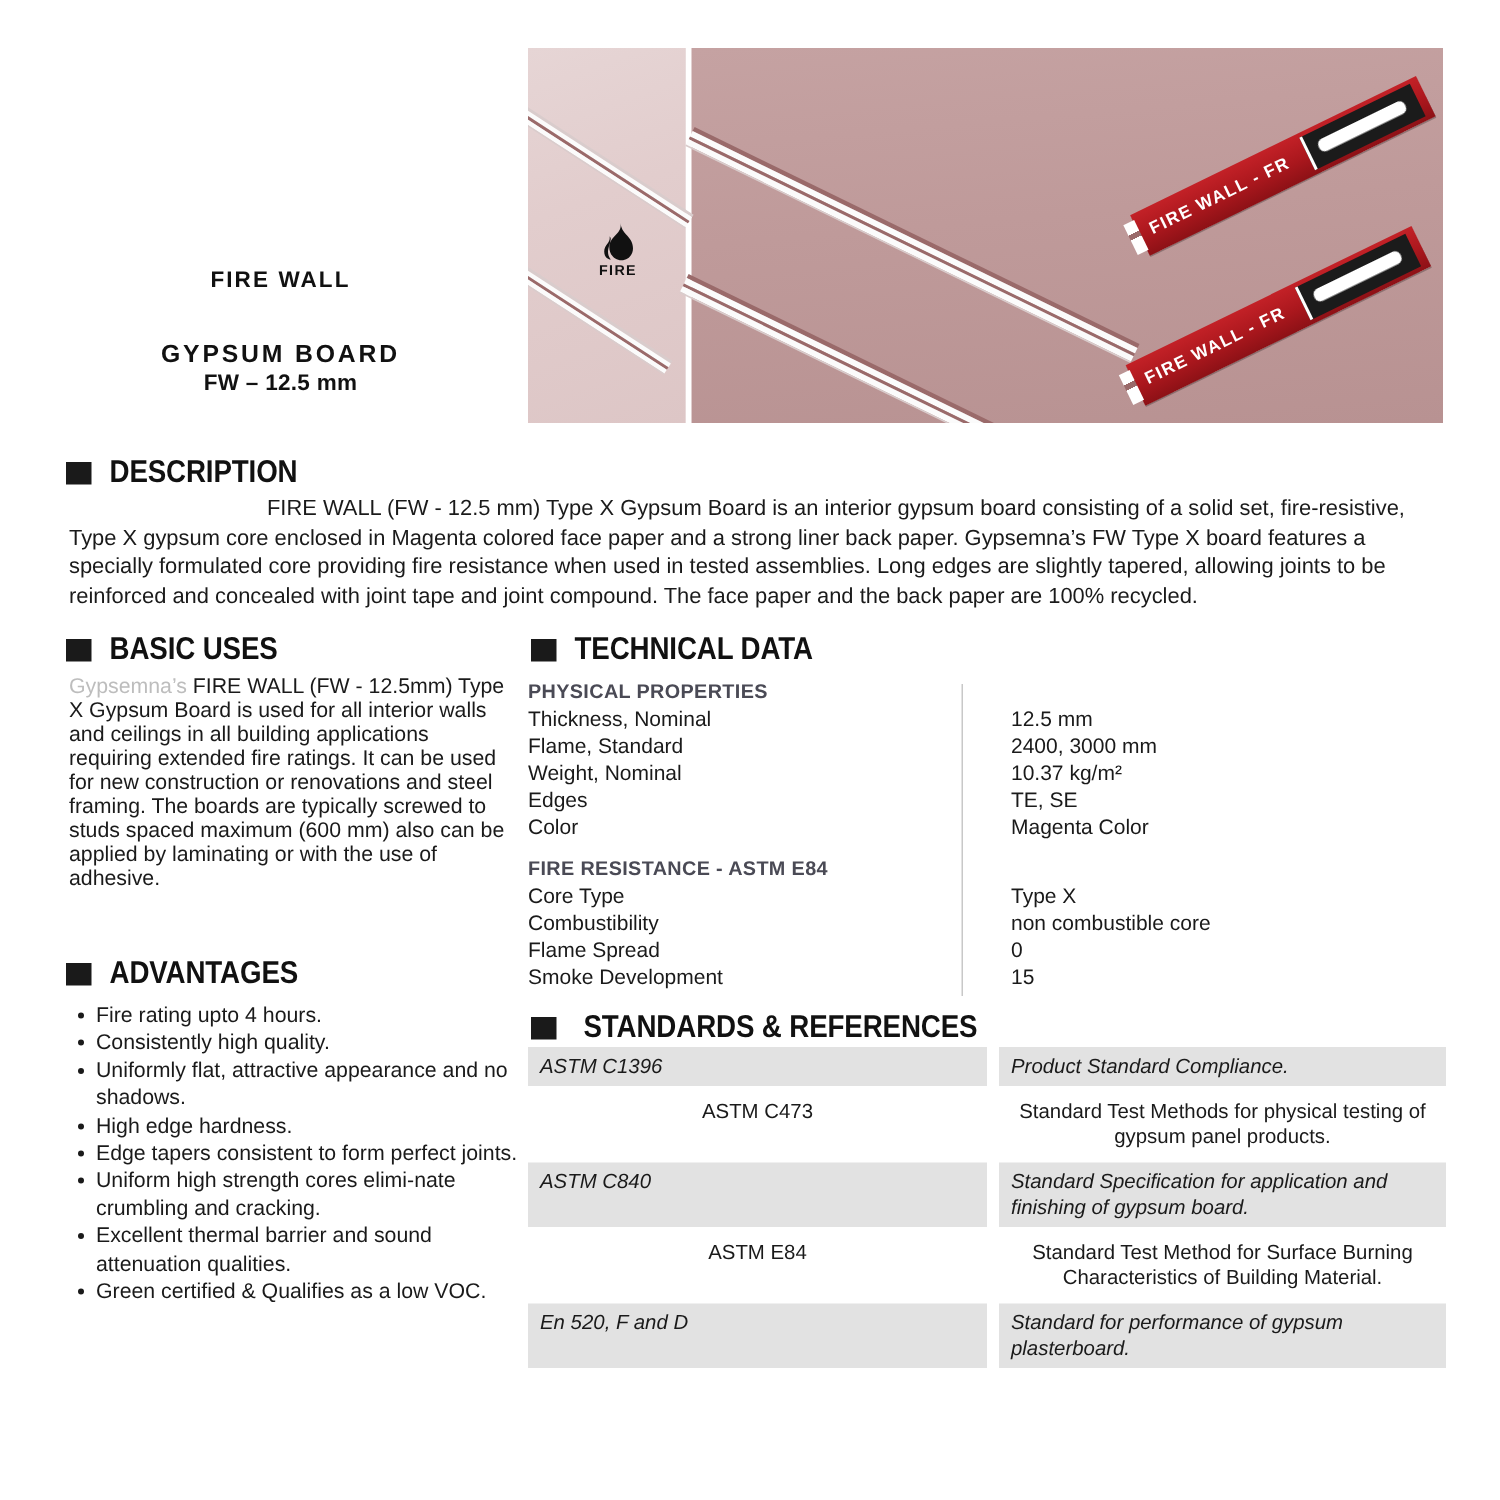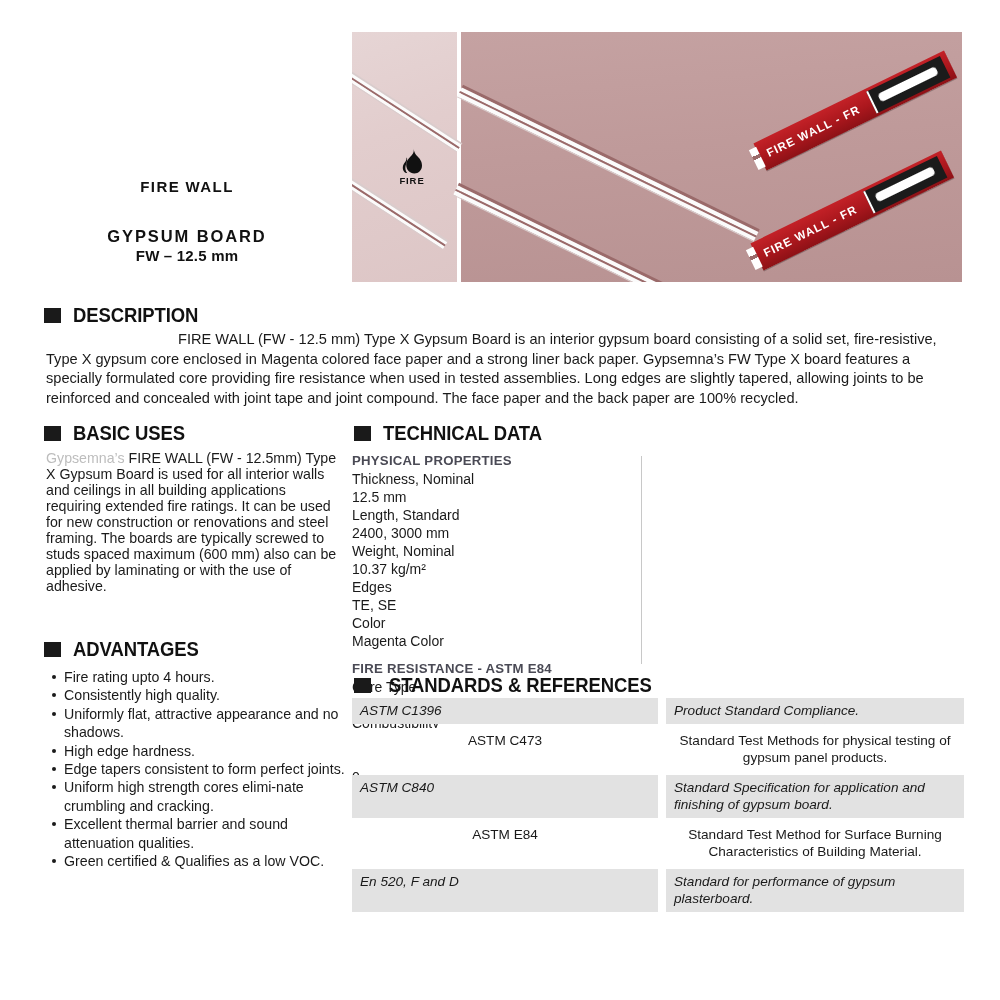--- a/index.html
+++ b/index.html
@@ -271,21 +271,20 @@
     font-weight: 700;
     letter-spacing: .25px;
     color: #4a4a55;
     line-height: 18px;
   }
   .tech-row {
     display: flex;
     line-height: 18px;
     font-size: 14px;
     color: #1a1a1a;
-    flex-direction: column;
   }
   .tech-row .tl { width: 322px; flex: 0 0 auto; }
   .tech-row .tv { flex: 1 1 auto; }
   .tech-gap { height: 10px; }
 
   
   .std-table {
     position: absolute;
     left: 352px;
     top: 698px;
@@ -409,21 +408,21 @@
 </div>
 <div class="tech-wrap">
   <div class="tech-divider"></div>
   <div id="tech-groups">
       <div class="tech-group-title">PHYSICAL PROPERTIES</div>
       <div class="tech-row">
         <span class="tl">Thickness, Nominal</span>
         <span class="tv">12.5 mm</span>
       </div>
       <div class="tech-row">
-        <span class="tl">Length, Standard</span>
+        <span class="tl">Flame, Standard</span>
         <span class="tv">2400, 3000 mm</span>
       </div>
       <div class="tech-row">
         <span class="tl">Weight, Nominal</span>
         <span class="tv">10.37 kg/m²</span>
       </div>
       <div class="tech-row">
         <span class="tl">Edges</span>
         <span class="tv">TE, SE</span>
       </div>

